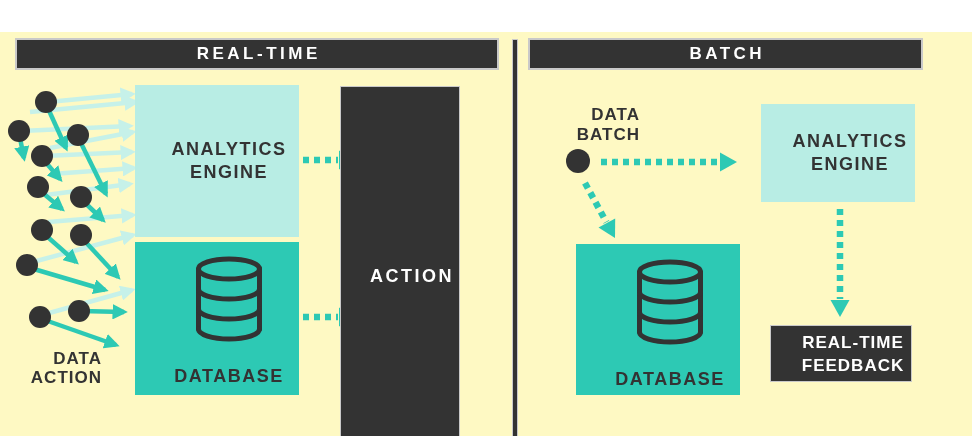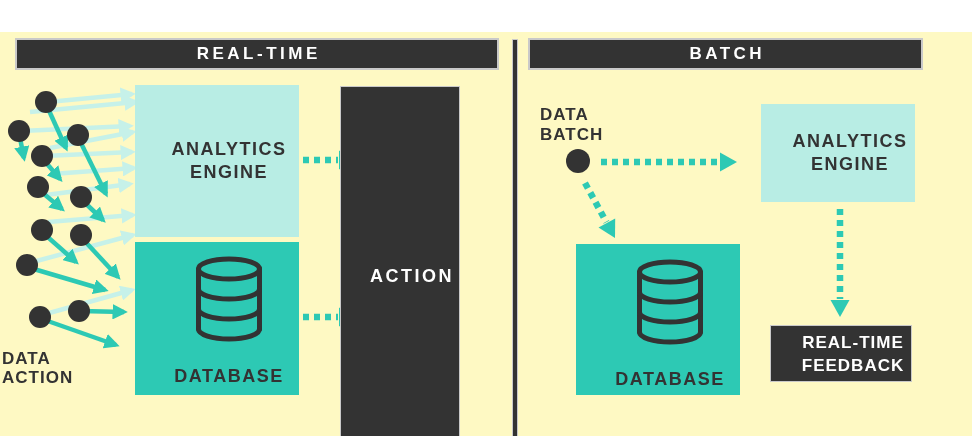--- a/index.html
+++ b/index.html
@@ -57,21 +57,21 @@
   #feedback-box    { left: 770px; top: 293px; width: 142px; height: 57px; font-size: 17px; letter-spacing: 1px; line-height: 23px; }
   .db-label { font-size: 18px; letter-spacing: 1.5px; margin-top: 24px; }
   .db-icon svg { display: block; }
   .small-label {
     position: absolute;
     font-weight: bold;
     font-size: 17px;
     letter-spacing: 1px;
     line-height: 20px;
     color: #333333;
-    text-align: left;
+    text-align: right;
   }
   #data-points-label { left: 2px;   top: 317px; width: 100px; line-height: 19px; }
   #data-point-label  { left: 540px; top: 73px;  width: 100px; }
   #arrow-layer { position: absolute; left: 0; top: 0; width: 972px; height: 436px; }
 </style>
 </head>
 <body>
 
 <div id="canvas">
 

